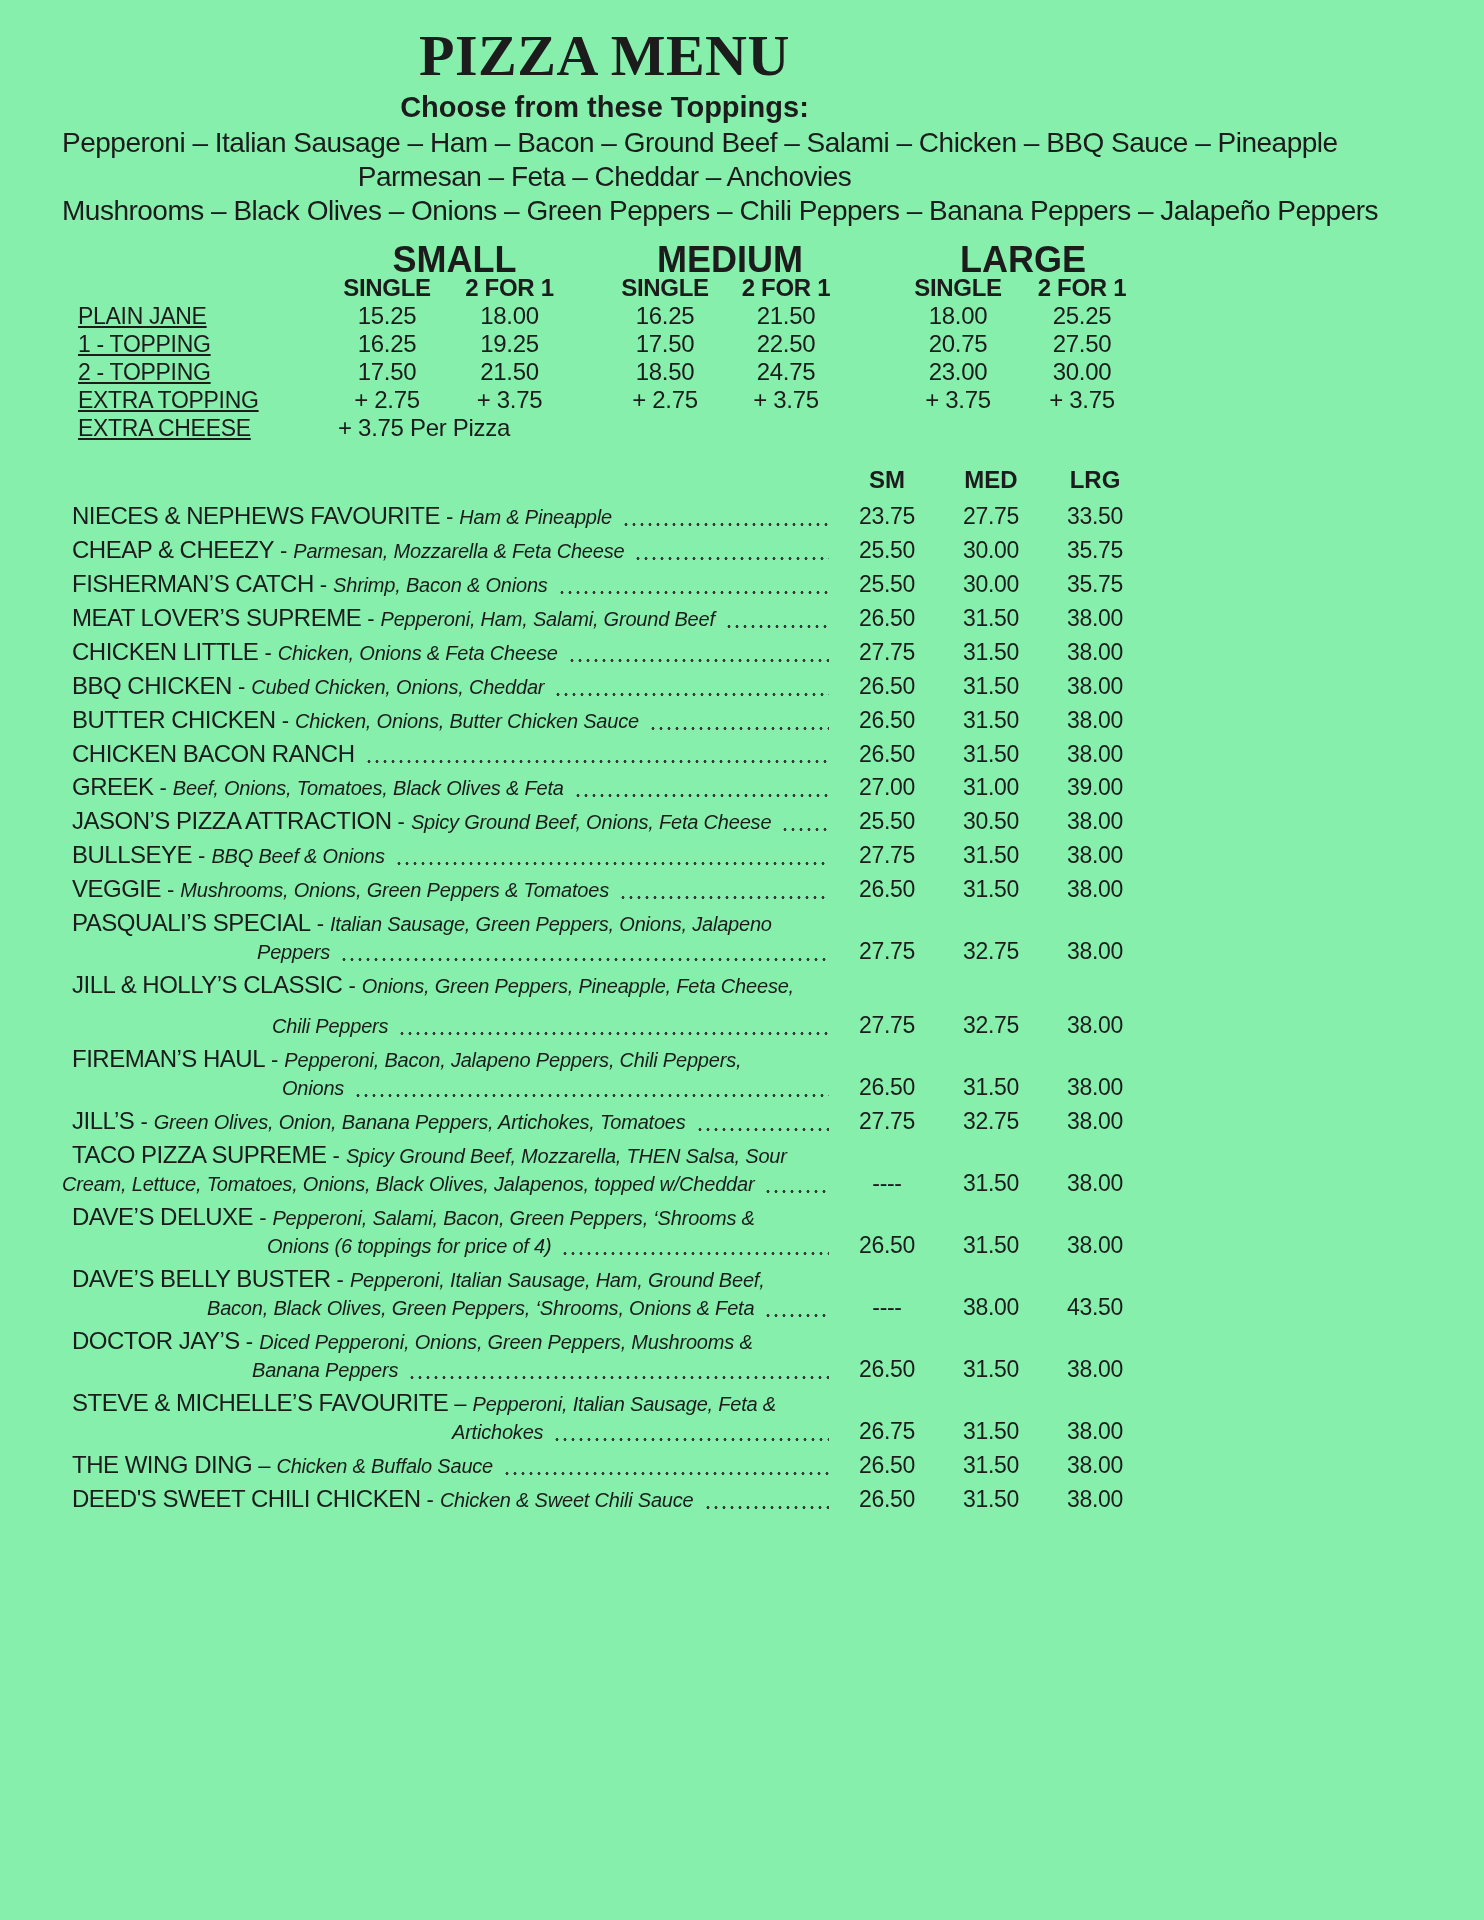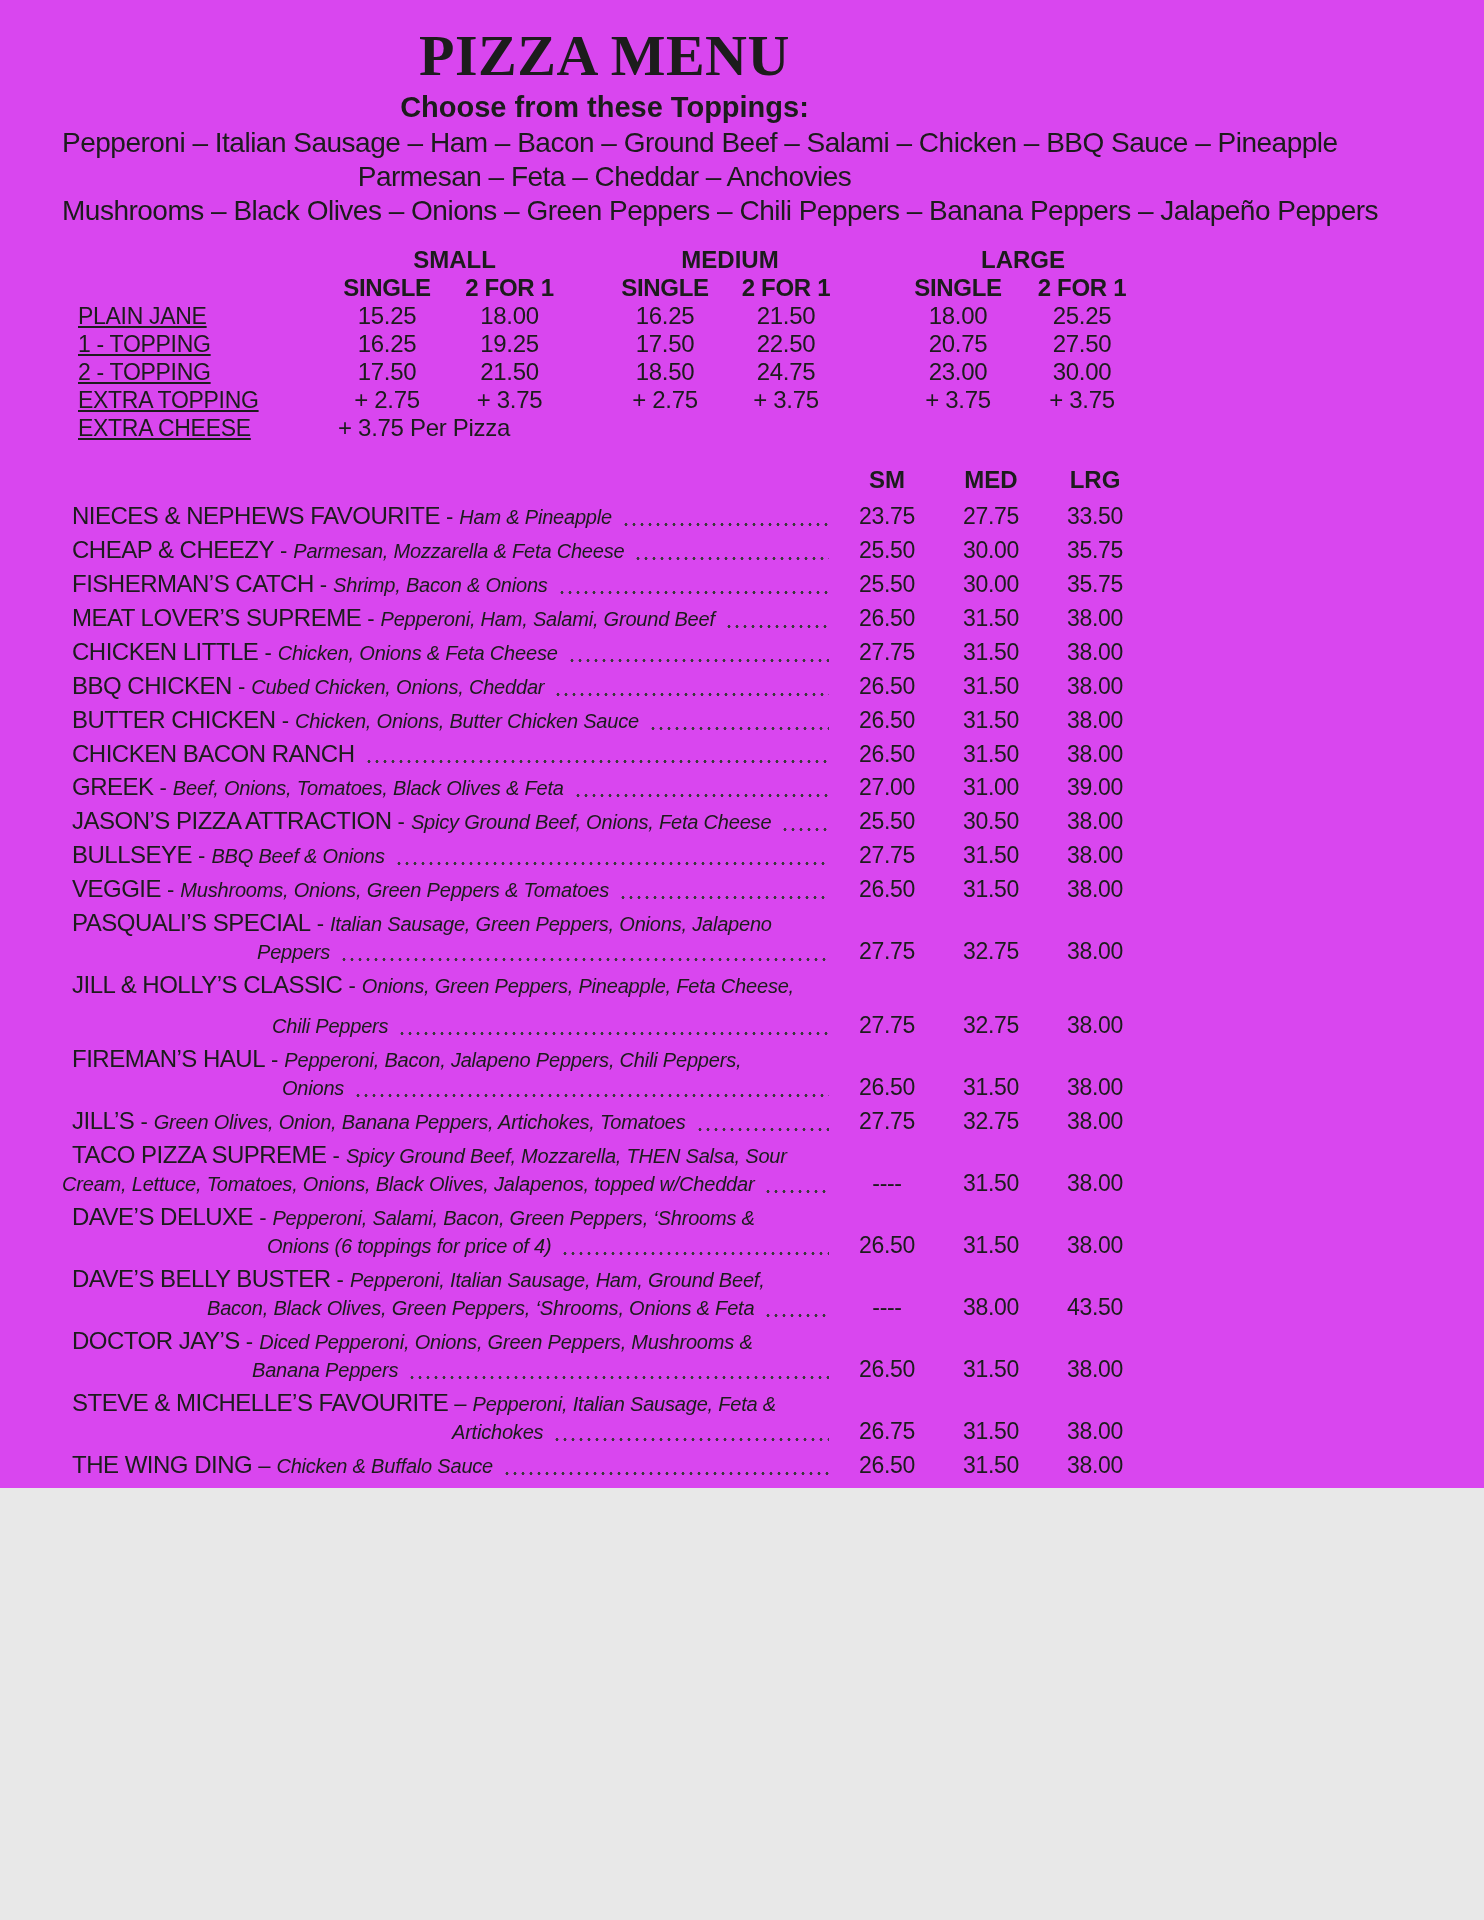--- a/index.html
+++ b/index.html
@@ -1,20 +1,20 @@
 <!DOCTYPE html>
 <html><head>
 <meta charset="utf-8">
 <style>
   html, body { margin: 0; padding: 0; background: #e8e8e8; }
   .page {
     position: relative;
     width: 1484px;
-    height: 1488px;
-    background: #d946ef;
+    height: 1920px;
+    background: #86efac;
     color: #1c1c1c;
     font-family: "Liberation Sans", sans-serif;
     overflow: hidden;
   }
   .content {
     width: 1085px;
     margin-left: 62px;
     padding-top: 24px;
     box-sizing: content-box;
   }
@@ -49,21 +49,21 @@
   .st-row { display: flex; align-items: baseline; line-height: 28px; }
   .st-label {
     width: 270px;
     padding-left: 16px;
     box-sizing: border-box;
     font-size: 23px;
     letter-spacing: -0.3px;
     white-space: nowrap;
     text-decoration: underline;
   }
-  .size-h { font-size: 24px; font-weight: bold; text-align: center; }
+  .size-h { font-size: 36px; font-weight: bold; text-align: center; }
   .size-h.s0 { width: 245px; }
   .size-h.s1 { width: 242px; margin-left: 32px; }
   .size-h.s2 { width: 248px; margin-left: 48px; }
   .st-sub { font-weight: bold; font-size: 23px; }
   .st-val { font-size: 24px; text-align: center; letter-spacing: -0.3px; }
   .st-val.v0 { width: 110px; }
   .st-val.v1 { width: 135px; }
   .st-val.v2 { width: 112px; margin-left: 32px; }
   .st-val.v3 { width: 130px; }
   .st-val.v4 { width: 118px; margin-left: 48px; }

